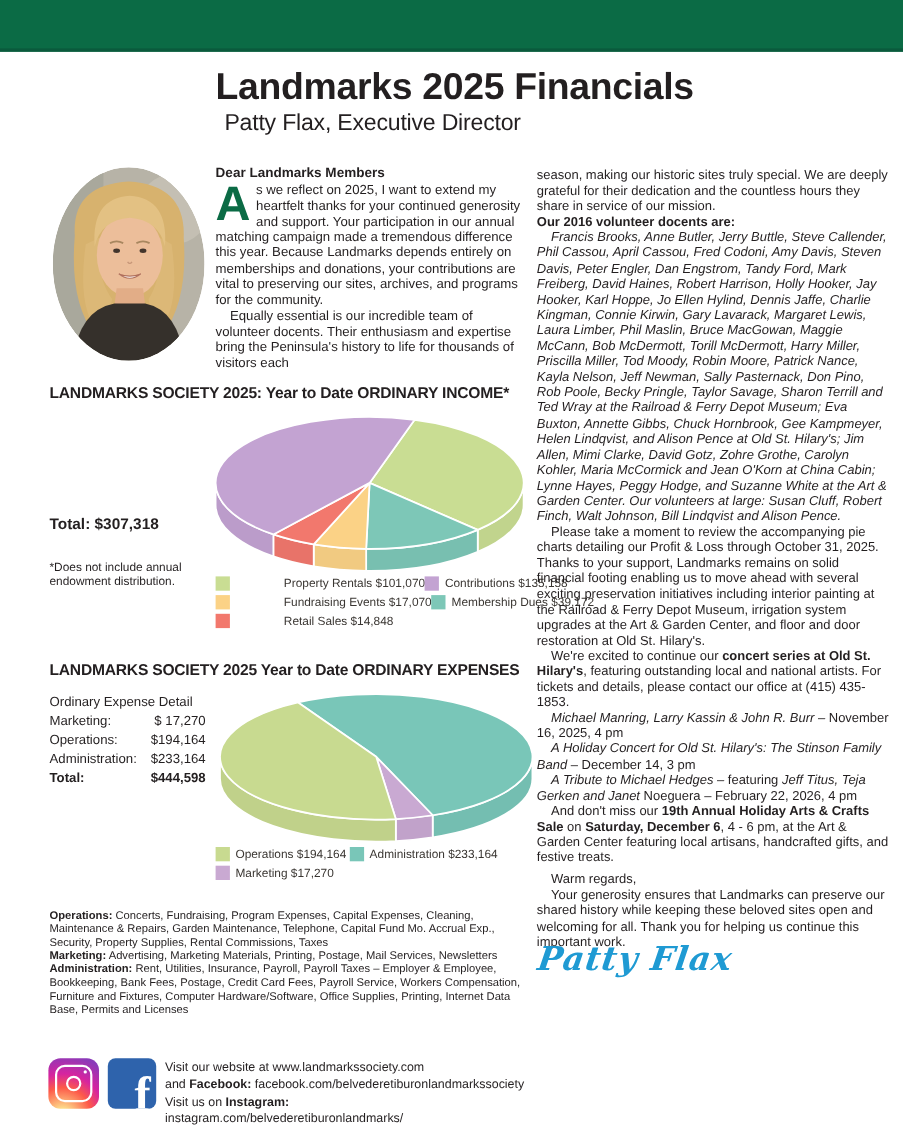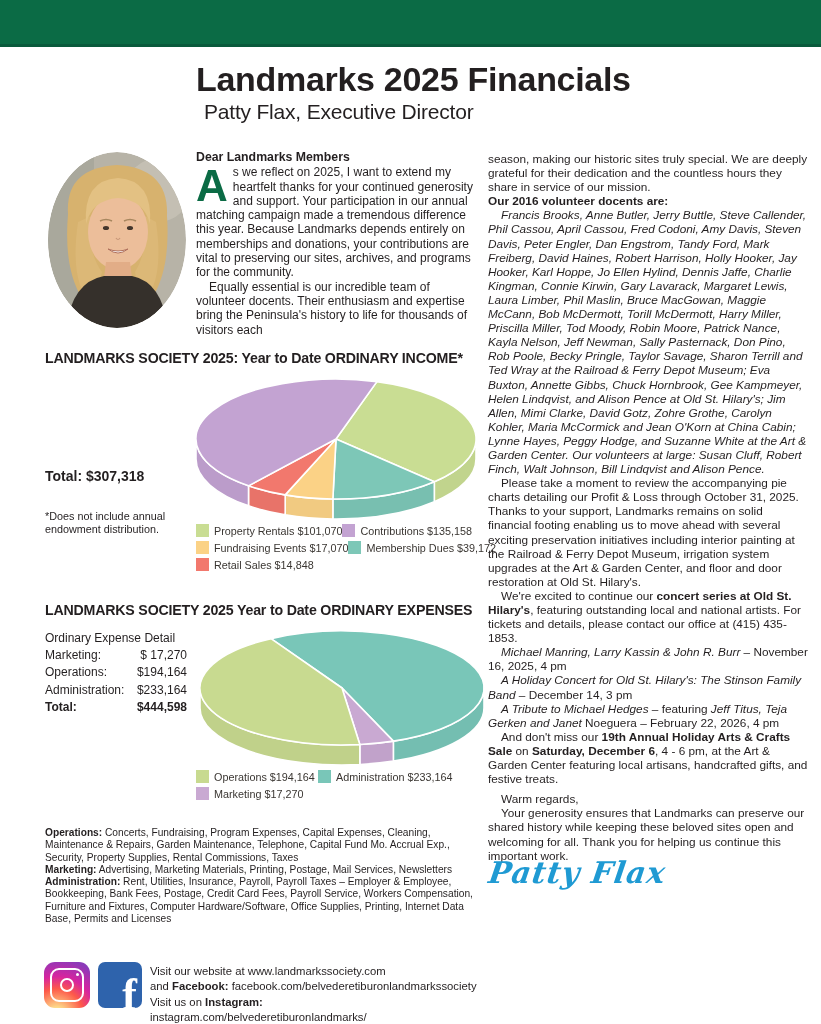--- a/index.html
+++ b/index.html
@@ -28,21 +28,21 @@
   .pie-wrap svg{display:block;width:100%;height:100%;overflow:visible;}
 
   .income-total{position:absolute;left:45px;top:468px;font-size:14px;font-weight:700;}
   .income-footnote{position:absolute;left:45px;top:510px;width:150px;font-size:10.8px;line-height:13px;}
 
   .legend{position:absolute;font-size:10.8px;color:#3a3632;}
   #legend-income{left:196px;top:524px;}
   #legend-expenses{left:196px;top:770px;}
   .legend-row{display:flex;margin-bottom:4px;}
   .legend-item{display:flex;align-items:center;}
-  #legend-income .legend-item:first-child{min-width:142px;}
+  #legend-income .legend-item:first-child{min-width:142px;gap:44px;}
   #legend-expenses .legend-item:first-child{min-width:122px;}
   .swatch{width:13px;height:13px;margin-right:5px;flex:0 0 auto;}
 
   .exp-table{position:absolute;left:45px;top:630px;width:142px;font-size:12px;line-height:17.2px;}
   .exp-row{display:flex;}
   .exp-label{flex:1 1 auto;}
   .exp-value{flex:0 0 auto;text-align:right;}
   .exp-total{font-weight:700;}
 
   .notes{position:absolute;left:45px;top:827px;width:440px;font-size:10.2px;line-height:12.3px;}

